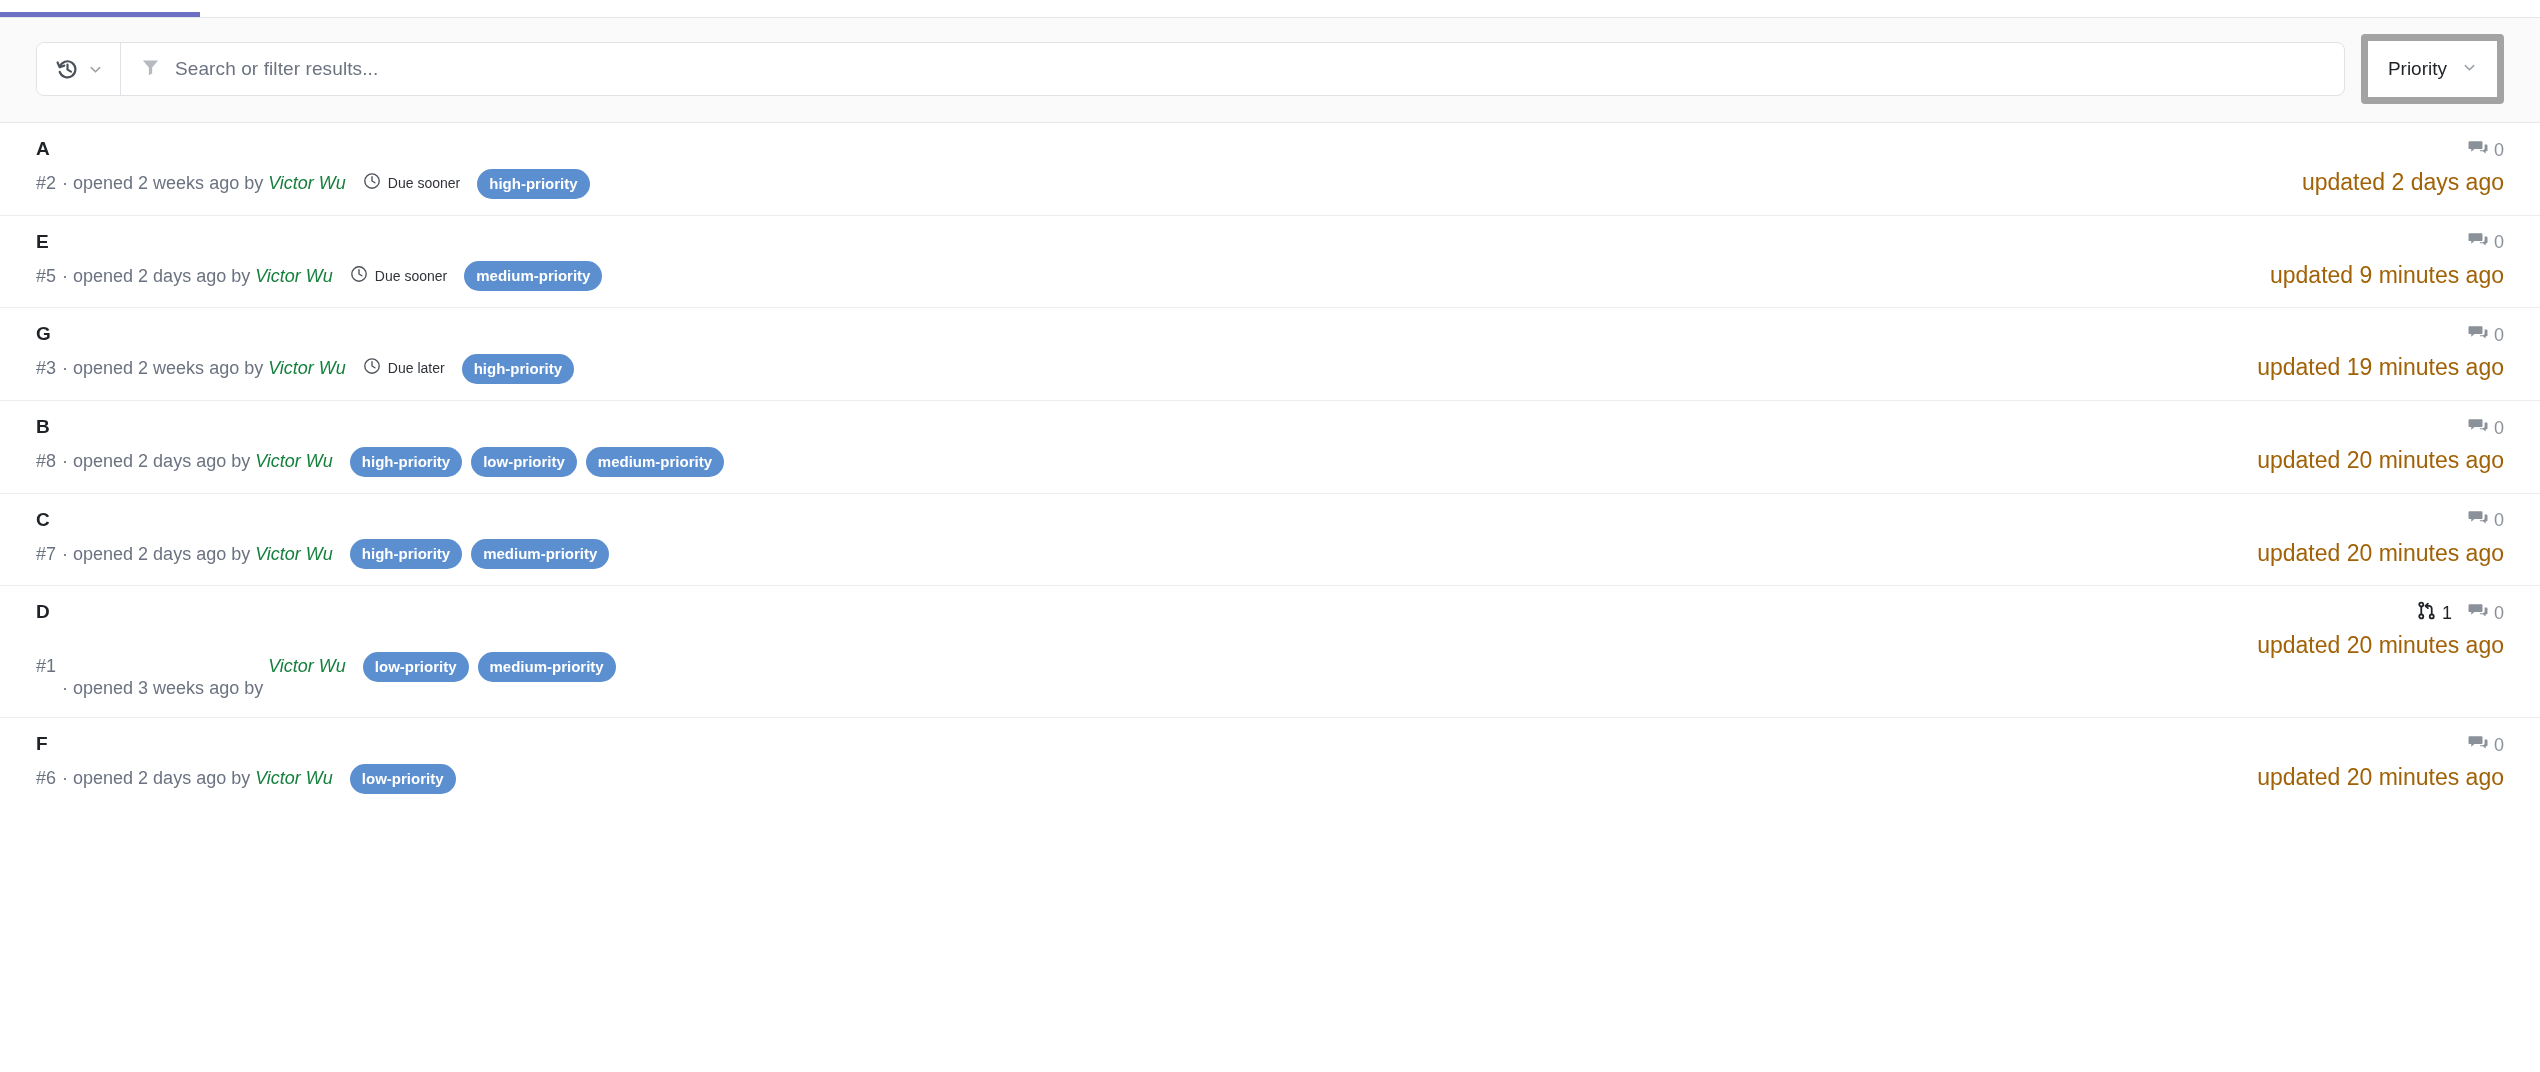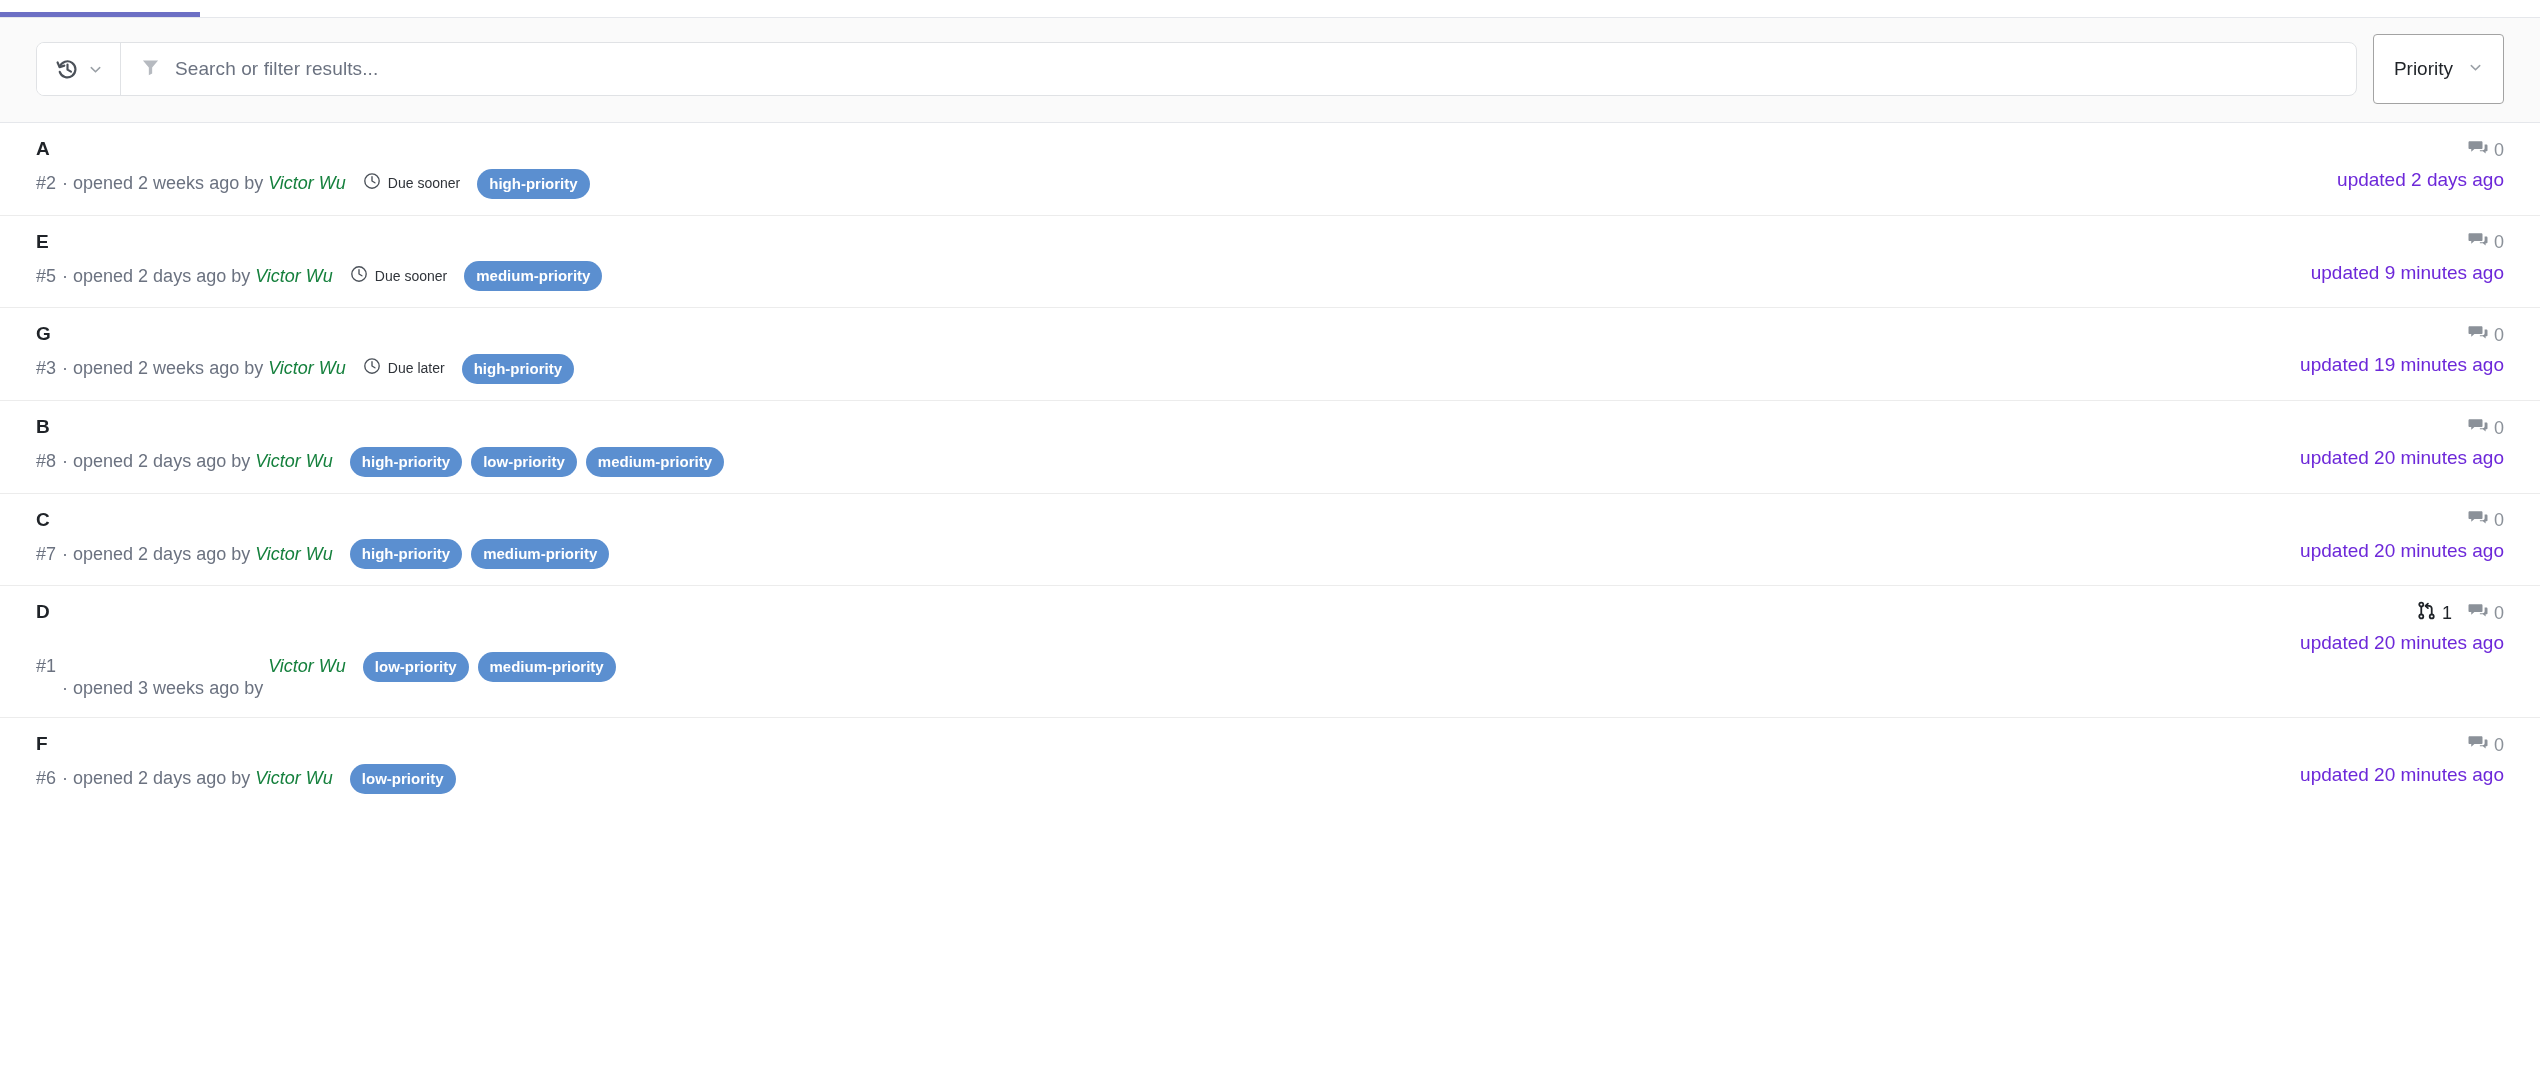--- a/index.html
+++ b/index.html
@@ -73,21 +73,21 @@
     color: #6b7280;
     letter-spacing: .1px;
   }
 
   .priority-btn {
     flex: 0 0 auto;
     height: 70px;
     min-width: 118px;
     padding: 0 20px;
     background: #ffffff;
-    border: 1px solid #a3a3a3;
+    border: 7px solid #a3a3a3;
     border-radius: 4px;
     display: flex;
     align-items: center;
     justify-content: center;
     gap: 15px;
     cursor: pointer;
   }
   .priority-btn .label {
     font-size: 19px;
     color: #1f2328;
@@ -185,22 +185,22 @@
     align-items: center;
     gap: 6px;
     font-size: 18px;
     color: #8b9199;
   }
   .counter.pr { color: #1f2328; }
   .counter.pr .count { color: #1f2328; }
   .counter .count { color: #8b9199; }
 
   .updated {
-    font-size: 19px;
-    color: #6d28d9;
+    font-size: 23px;
+    color: #a16207;
     white-space: nowrap;
   }
 </style>
 </head>
 <body>
 
 <div class="tabstrip">
   <div class="tab-active-indicator"></div>
 </div>
 

